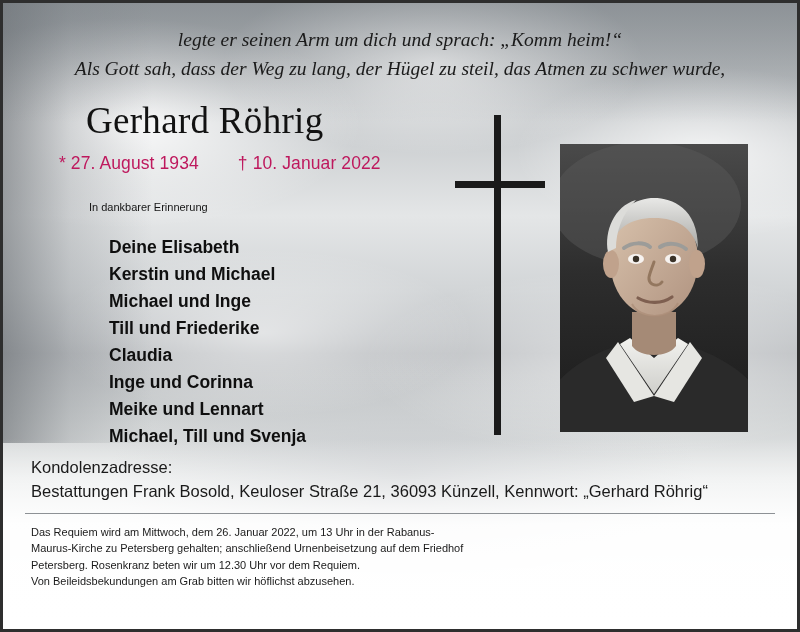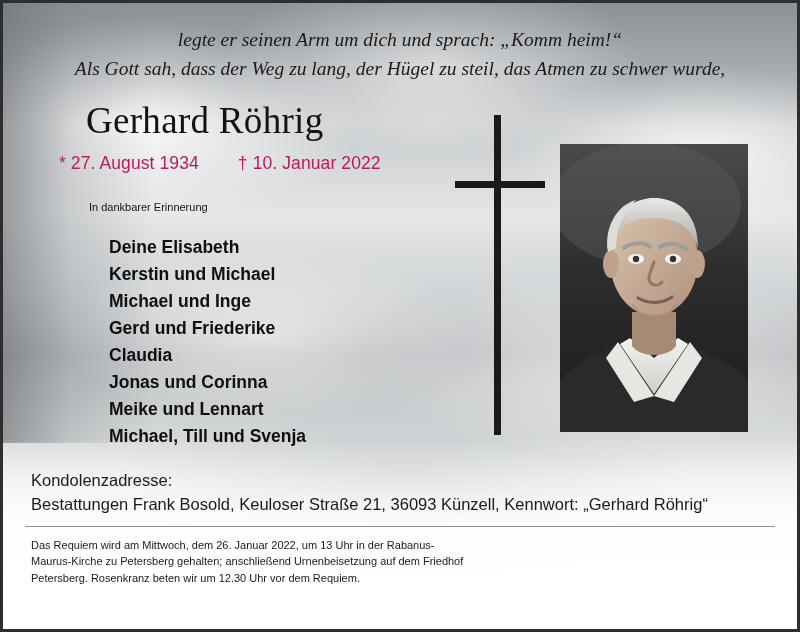--- a/index.html
+++ b/index.html
@@ -150,21 +150,21 @@
     height: 288px;
     overflow: hidden;
     background: #2a2a2a;
   }
   .portrait svg { display: block; }
 
   
   .lower {
     position: absolute;
     left: 0; right: 0;
-    top: 465px;
+    top: 452px;
   }
   .kondolenz {
     padding: 0 28px;
     font-size: 16.5px;
     color: #1a1a1a;
     line-height: 1.48;
   }
   .rule {
     margin: 9px 22px 10px 22px;
     height: 1px;
@@ -200,23 +200,23 @@
       <span class="born">* 27. August 1934</span>
       <span>† 10. Januar 2022</span>
     </div>
 
     <div class="memory-intro">In dankbarer Erinnerung</div>
 
     <div class="family">
       <div>Deine Elisabeth</div>
       <div>Kerstin und Michael</div>
       <div>Michael und Inge</div>
-      <div>Gerd und Friederike</div>
+      <div>Till und Friederike</div>
       <div>Claudia</div>
-      <div>Jonas und Corinna</div>
+      <div>Inge und Corinna</div>
       <div>Meike und Lennart</div>
       <div>Michael, Till und Svenja</div>
     </div>
 
     <div class="cross">
       <div class="vert"></div>
       <div class="horz"></div>
     </div>
 
     <div class="portrait">
@@ -278,17 +278,18 @@
     <div class="lower">
       <div class="kondolenz">
         <div>Kondolenzadresse:</div>
         <div>Bestattungen Frank Bosold, Keuloser Straße 21, 36093 Künzell, Kennwort: „Gerhard Röhrig“</div>
       </div>
       <div class="rule"></div>
       <div class="requiem">
         <div>Das Requiem wird am Mittwoch, dem 26. Januar 2022, um 13 Uhr in der Rabanus-</div>
         <div>Maurus-Kirche zu Petersberg gehalten; anschließend Urnenbeisetzung auf dem Friedhof</div>
         <div>Petersberg. Rosenkranz beten wir um 12.30 Uhr vor dem Requiem.</div>
+        <div>Von Beileidsbekundungen am Grab bitten wir höflichst abzusehen.</div>
       </div>
     </div>
 
   </div>
 </div>
 
 </body></html>

